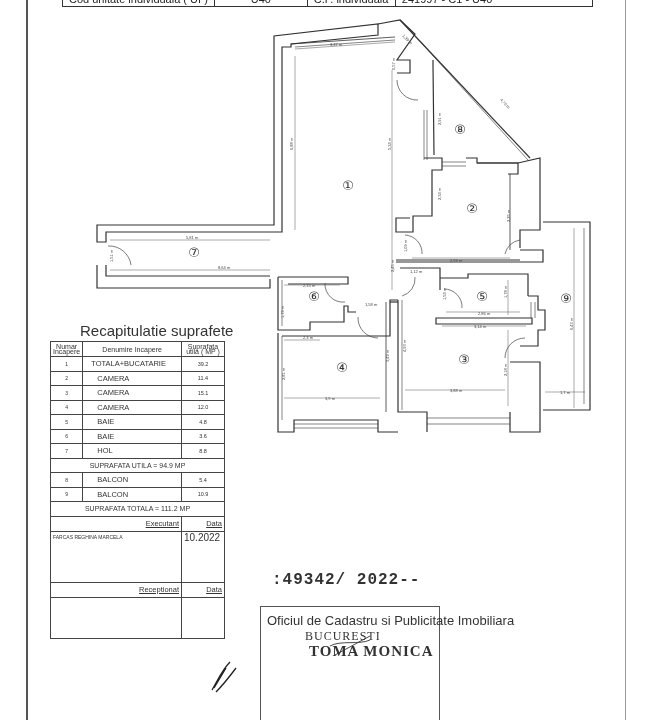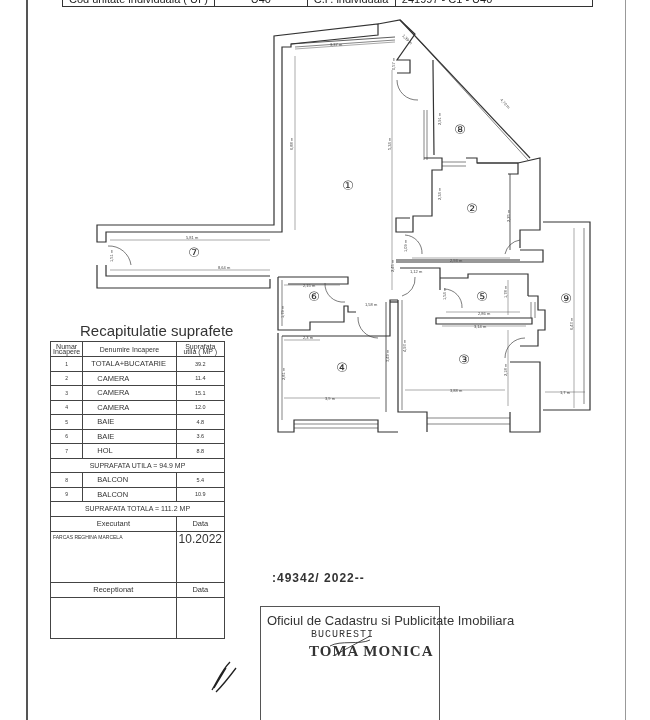--- a/index.html
+++ b/index.html
@@ -12,29 +12,29 @@
   .recap-title { position:absolute; left:80px; top:322px; font-size:15px; color:#333; }
   table.recap { position:absolute; left:50px; top:341px; width:175px; border-collapse:collapse; font-size:7.5px; color:#333; }
   table.recap td { border:1px solid #444; height:13.5px; padding:0 2px; }
   table.recap .hdr td { height:14px; font-size:7px; }
   table.recap .tiny { font-size:4px; text-align:center; line-height:5px; }
   table.recap .nr { width:22px; text-align:center; font-size:5px; }
   table.recap .val { width:38px; text-align:center; font-size:5.5px; }
   table.recap .name { padding-left:14px; }
   table.recap .name.living { padding-left:8px; }
   table.recap .span { text-align:center; font-size:7px; }
-  table.recap .exec td { height:14px; text-align:center; }
+  table.recap .exec td { height:14px; text-align:right;text-decoration:underline; }
   table.recap .sig-row td { height:48px; vertical-align:top; }
   table.recap .sig-row .person { font-size:5px; text-align:left; padding-top:2px; }
-  table.recap .sig-row .date { text-align:center; font-size:12px; }
+  table.recap .sig-row .date { text-align:left; font-size:10px; }
   table.recap .rec-row td { height:40px; }
-  .regnum { position:absolute; left:272px; top:571px; font-family:Liberation Sans, sans-serif; font-size:12px; font-weight:bold; letter-spacing:1px; color:#333;text-align:right; }
+  .regnum { position:absolute; left:272px; top:571px; font-family:Liberation Mono, monospace; font-size:16px; font-weight:bold; letter-spacing:1px; color:#333;text-align:right; }
   .stamp { position:absolute; left:260px; top:606px; width:178px; height:120px; border:1px solid #555; border-bottom:none; }
   .stamp-line1 { position:absolute; left:6px; top:6px; font-size:13px; color:#333; white-space:nowrap; }
-  .stamp-line2 { position:absolute; left:50px; top:22px; font-size:10px; letter-spacing:1px; color:#333; font-family:Liberation Mono, monospace; }
+  .stamp-line2 { position:absolute; left:44px; top:22px; font-size:12px; letter-spacing:1px; color:#333; font-family:Liberation Serif, serif; }
   .stamp-line3 { position:absolute; left:48px; top:36px; font-size:15px; letter-spacing:1px; color:#333; font-family:"Liberation Serif", serif; font-weight:bold; }
 </style>
 </head>
 <body>
 
 <div class="frame-left"></div>
 <div class="frame-right"></div>
 
 <table class="header-table">
   <tbody>

